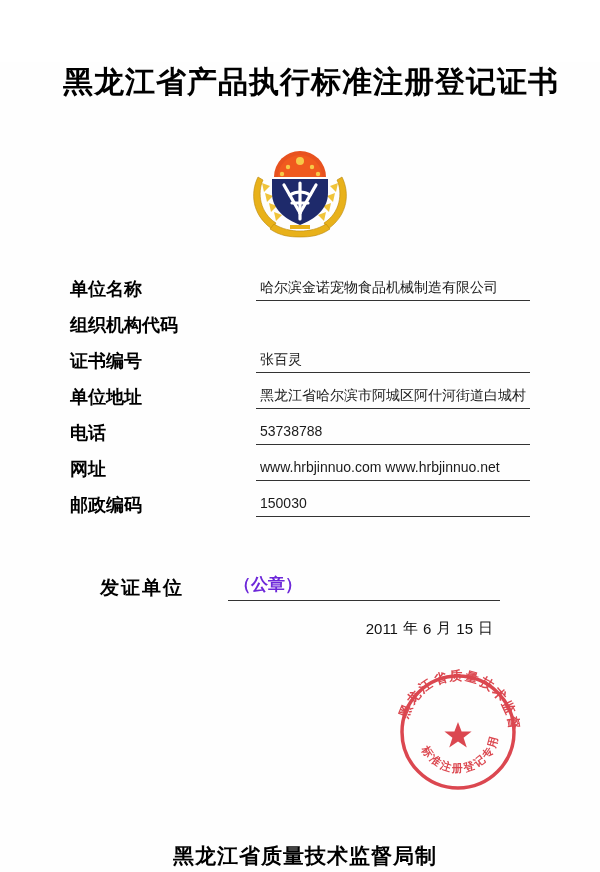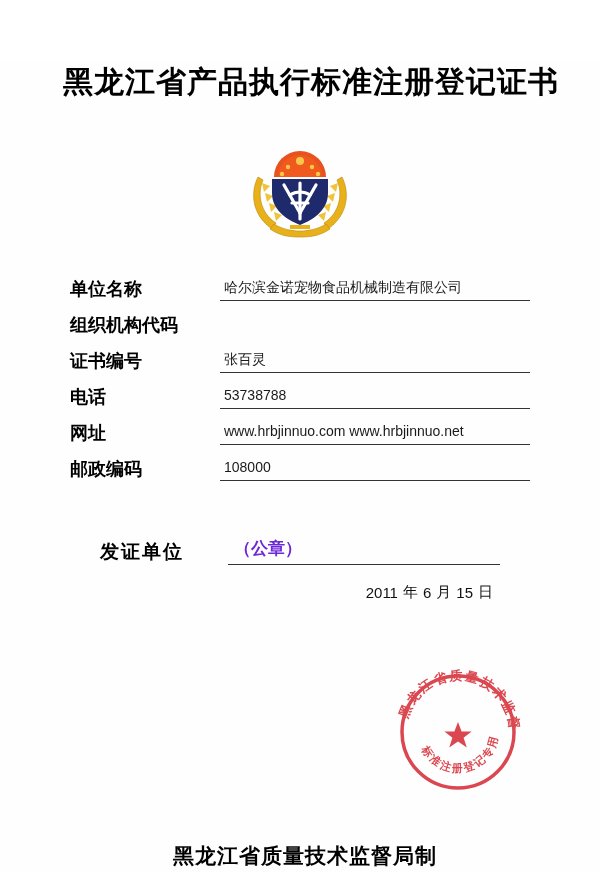--- a/index.html
+++ b/index.html
@@ -38,20 +38,21 @@
     height: 110px;
   }
   .fields {
     margin: 22px auto 0 auto;
     width: 460px;
   }
   .field-row {
     display: flex;
     align-items: flex-end;
     height: 36px;
+    gap: 36px;
   }
   .field-label {
     width: 150px;
     flex: 0 0 150px;
     font-size: 18px;
     font-weight: bold;
     letter-spacing: 0px;
     color: #000;
     display: flex;
     justify-content: space-between;
@@ -197,30 +198,34 @@
       <div class="field-value">哈尔滨金诺宠物食品机械制造有限公司</div>
     </div>
     <div class="field-row">
       <div class="field-label tight">组织机构代码</div>
     </div>
     <div class="field-row">
       <div class="field-label tight">证书编号</div>
       <div class="field-value">张百灵</div>
     </div>
     <div class="field-row">
+      <div class="field-label tight">单位地址</div>
+      <div class="field-value">黑龙江省哈尔滨市阿城区阿什河街道白城村</div>
+    </div>
+    <div class="field-row">
       <div class="field-label tight">电话</div>
       <div class="field-value">53738788</div>
     </div>
     <div class="field-row">
       <div class="field-label tight">网址</div>
       <div class="field-value">www.hrbjinnuo.com   www.hrbjinnuo.net</div>
     </div>
     <div class="field-row">
       <div class="field-label tight">邮政编码</div>
-      <div class="field-value">108000</div>
+      <div class="field-value">150030</div>
     </div>
   </div>
 
   <div class="lower">
     <div class="lower-row">
       <div class="lower-label">发证单位</div>
       <div class="lower-value">（公章）</div>
     </div>
     <div class="date-row">
       <span class="date-num">2011</span>

